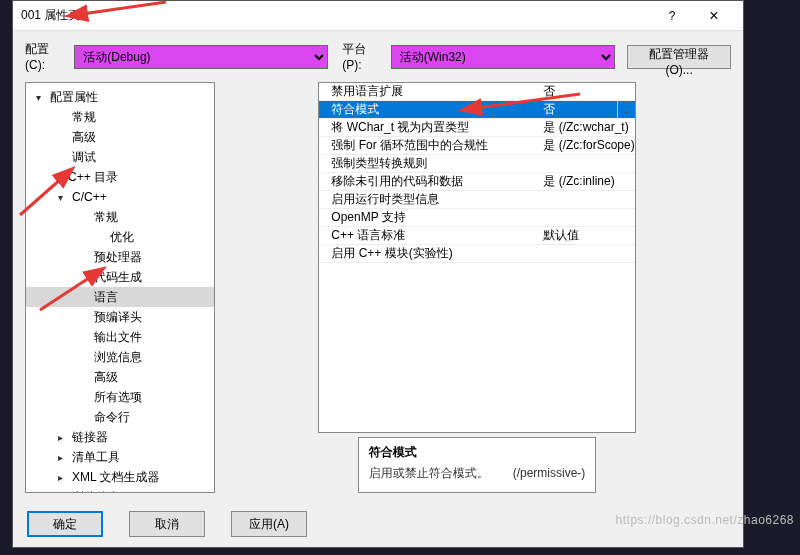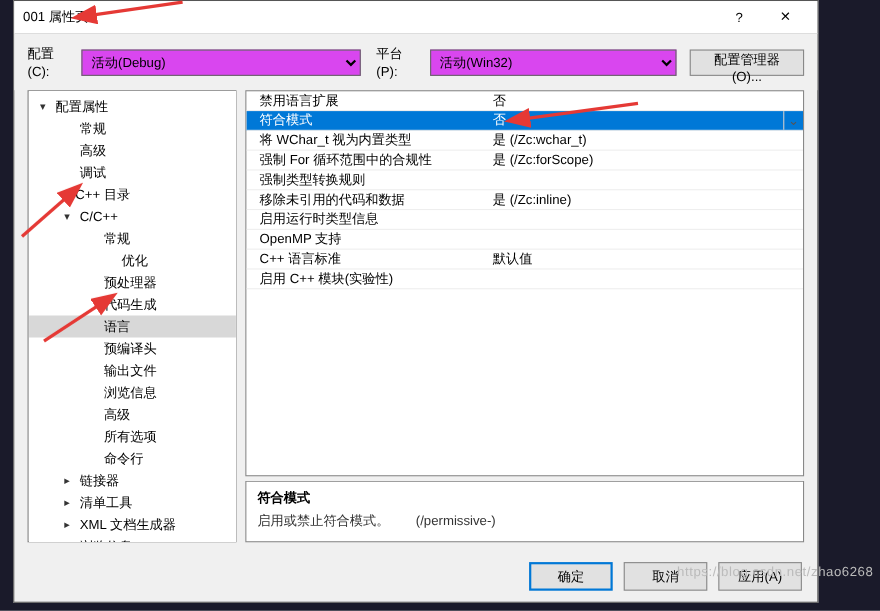--- a/index.html
+++ b/index.html
@@ -12,31 +12,31 @@
 .config-label { font-size: 12px; }
 .config-select { height: 24px; border: 1px solid #666; background: #d946ef; padding: 0 4px; font-size: 12px; }
 .spacer-flex { flex: 1; }
 .config-btn { height: 24px; padding: 0 8px; background: #e1e1e1; border: 1px solid #888; font-size: 12px; }
 .body-row { flex: 1; display: flex; padding: 0 12px 8px 12px; gap: 8px; min-height: 0; }
 .tree-pane { width: 190px; background: #fff; border: 1px solid #888; overflow-y: auto; padding: 4px 0; }
 .tree-item { display: flex; align-items: center; height: 20px; padding-left: 8px; cursor: default; white-space: nowrap; }
 .tree-item.selected { background: #d8d8d8; }
 .tree-arrow { width: 12px; display: inline-block; font-size: 10px; color: #333; }
 .tree-label { padding-left: 2px; }
-.right-pane { flex: 1; display: flex; flex-direction: column; min-width: 0; }
+.right-pane { flex: 1; display: flex; flex-direction: column; min-width: 0; align-items: center; }
 .prop-grid { flex: 1; background: #fff; border: 1px solid #888; overflow: hidden; }
 .prop-row { display: flex; height: 18px; align-items: center; border-bottom: 1px solid #eee; }
 .prop-row.selected { background: #0078d7; color: #fff; }
 .prop-name { width: 220px; padding-left: 12px; white-space: nowrap; overflow: hidden; }
 .prop-value { flex: 1; padding-left: 4px; white-space: nowrap; }
 .prop-dd { width: 18px; text-align: center; color: #555; border-left: 1px solid #ccc; height: 100%; display: flex; align-items: center; justify-content: center; }
 .desc-pane { height: 56px; background: #fff; border: 1px solid #888; margin-top: 4px; padding: 6px 10px; }
 .desc-title { font-weight: bold; margin-bottom: 4px; }
 .desc-body { color: #333; }
-.footer-row { display: flex; justify-content: flex-end; gap: 10px; padding: 10px 14px; }
+.footer-row { display: flex; justify-content: flex-start; gap: 26px; padding: 10px 14px; }
 .footer-btn { width: 76px; height: 26px; background: #e1e1e1; border: 1px solid #888; font-size: 12px; }
 .footer-btn.primary { border: 2px solid #0078d7; }
 .watermark { position: absolute; right: 6px; bottom: 28px; color: #bbb; font-size: 12px; letter-spacing: 0.5px; pointer-events: none; }
 
 .arrow { position: absolute; pointer-events: none; }
 .arrow svg { overflow: visible; }
 </style>
 </head>
 <body>
 

